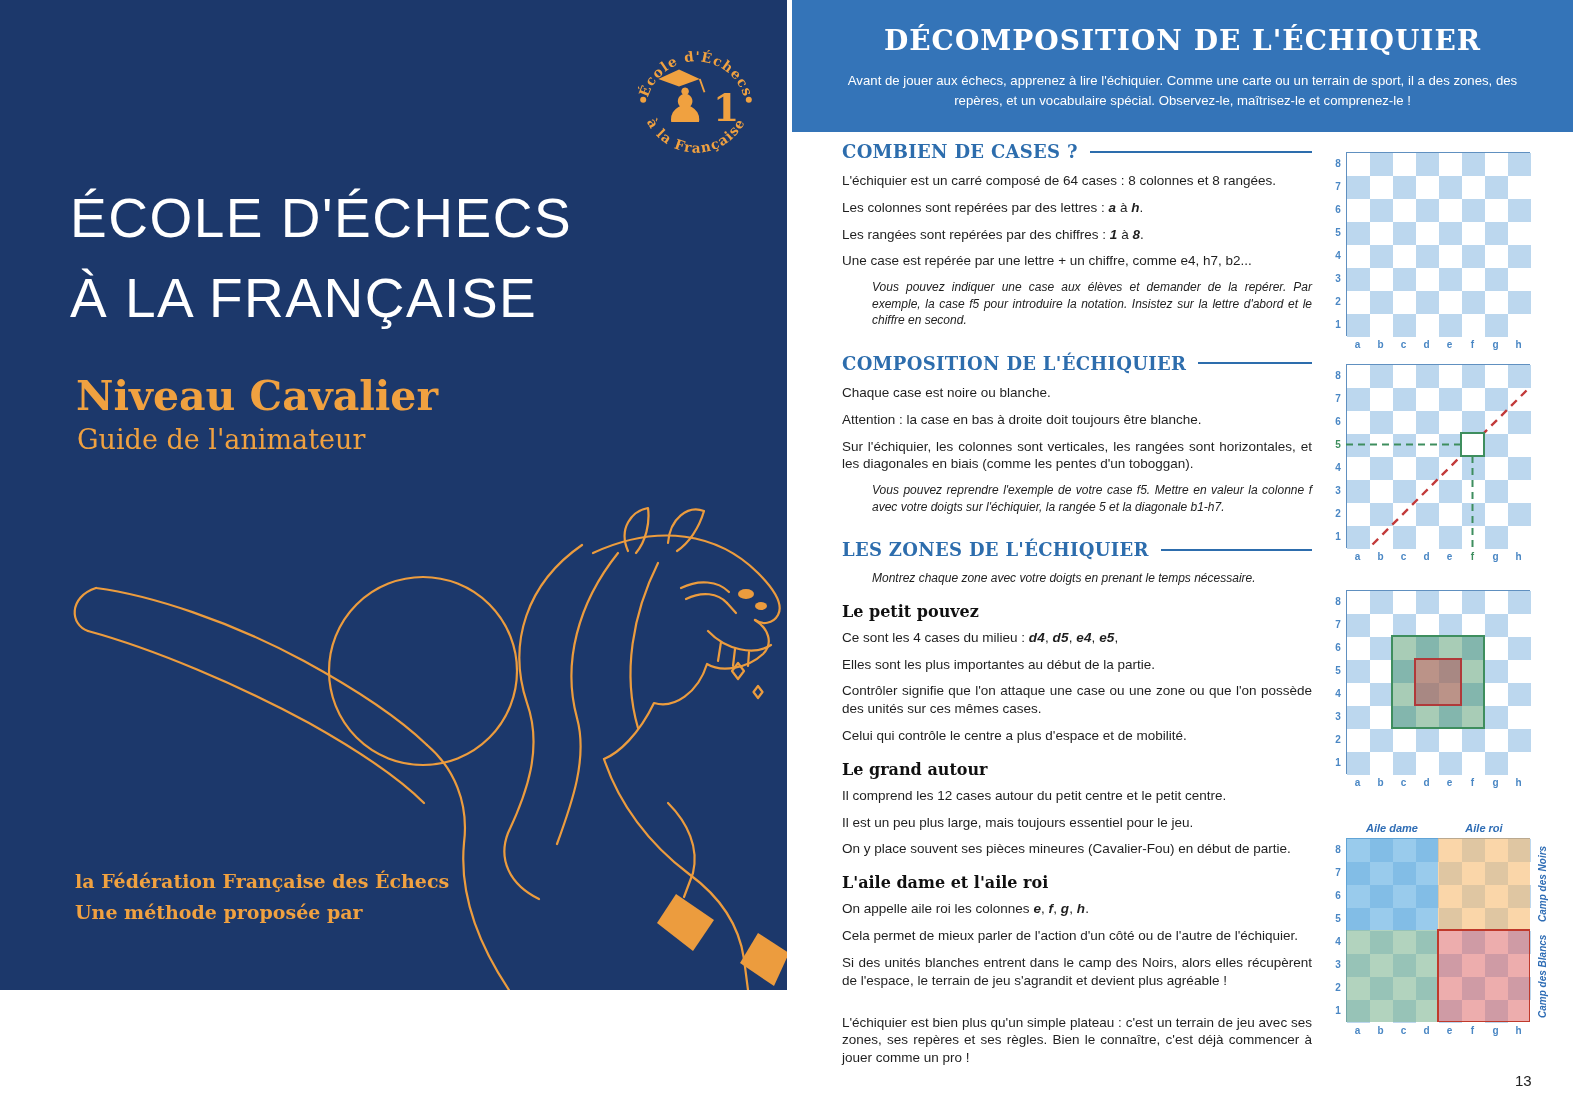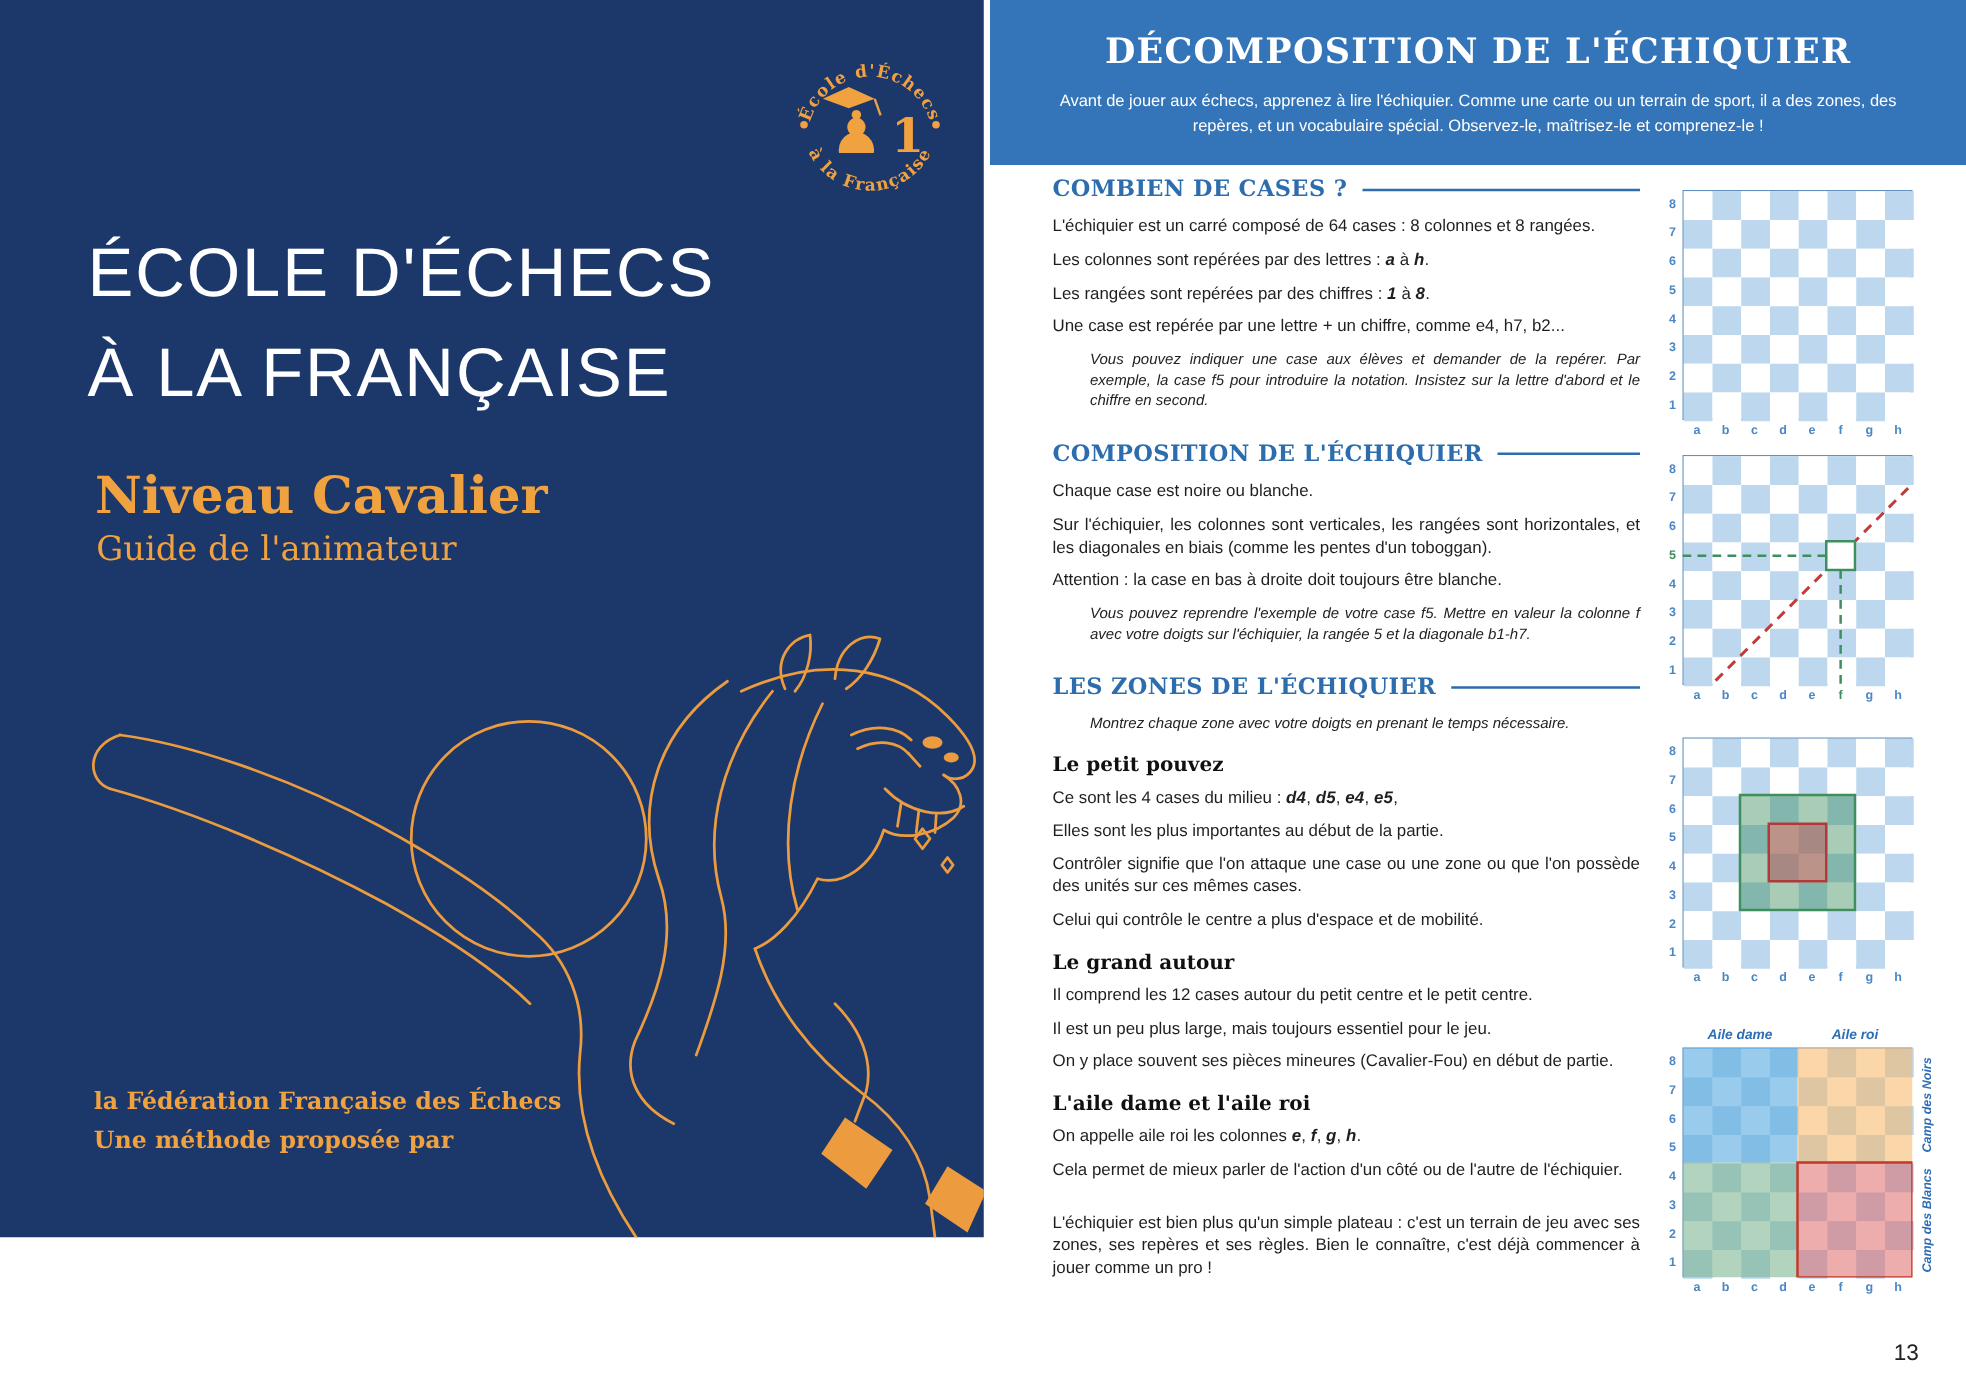--- a/index.html
+++ b/index.html
@@ -69,21 +69,21 @@
     grid-template-rows:repeat(8,23px);border:1.5px solid var(--bborder)}
   .sq{width:23px;height:23px}
   .ovl{position:absolute;left:16px;top:0;width:184px;height:184px;pointer-events:none}
   .files{margin-left:16px;width:184px;display:flex}
   .files span{width:23px;text-align:center;font-size:10px;font-weight:bold;color:var(--coord);margin-top:3px}
   .accent{color:var(--green) !important}
   .sides{position:absolute;left:204px;top:0;width:16px;height:184px;display:flex;flex-direction:column}
   .sides div{height:92px;display:flex;align-items:center;justify-content:center;
     font-size:10px;font-style:italic;font-weight:bold;color:var(--logomid);
     writing-mode:vertical-rl;transform:rotate(180deg)}
-  .pagenum{position:absolute;left:1515px;top:1072px;font-size:18px;color:#222}
+  .pagenum{position:absolute;left:1515px;top:1072px;font-size:15px;color:#222}
 </style>
 </head>
 <body>
 
 <div id="stage">
 
   <div class="cover">
 
     <svg class="badge" viewBox="0 0 140 140">
       <defs>
@@ -169,42 +169,43 @@
           <p class="para">Les rangées sont repérées par des chiffres : <b><i>1</i></b> à <b><i>8</i></b>.</p>
           <p class="para">Une case est repérée par une lettre + un chiffre, comme e4, h7, b2...</p>
           <p class="note">Vous pouvez indiquer une case aux élèves et demander de la repérer. Par exemple, la case f5 pour introduire la notation. Insistez sur la lettre d'abord et le chiffre en second.</p>
         </section>
         <section class="sec">
           <div class="sec-head">
             <h2>COMPOSITION DE L'ÉCHIQUIER</h2>
             <div class="rule"></div>
           </div>
           <p class="para">Chaque case est noire ou blanche.</p>
+          <p class="para">Attention : la case en bas à droite doit toujours être blanche.</p>
           <p class="para">Sur l'échiquier, les colonnes sont verticales, les rangées sont horizontales, et les diagonales en biais (comme les pentes d'un toboggan).</p>
-          <p class="para">Attention : la case en bas à droite doit toujours être blanche.</p>
           <p class="note">Vous pouvez reprendre l'exemple de votre case f5. Mettre en valeur la colonne f avec votre doigts sur l'échiquier, la rangée 5 et la diagonale b1-h7.</p>
         </section>
         <section class="sec">
           <div class="sec-head">
             <h2>LES ZONES DE L'ÉCHIQUIER</h2>
             <div class="rule"></div>
           </div>
           <p class="note">Montrez chaque zone avec votre doigts en prenant le temps nécessaire.</p>
           <h3 class="sub">Le petit pouvez</h3>
           <p class="para">Ce sont les 4 cases du milieu : <b><i>d4</i></b>, <b><i>d5</i></b>, <b><i>e4</i></b>, <b><i>e5</i></b>,</p>
           <p class="para">Elles sont les plus importantes au début de la partie.</p>
           <p class="para">Contrôler signifie que l'on attaque une case ou une zone ou que l'on possède des unités sur ces mêmes cases.</p>
           <p class="para">Celui qui contrôle le centre a plus d'espace et de mobilité.</p>
           <h3 class="sub">Le grand autour</h3>
           <p class="para">Il comprend les 12 cases autour du petit centre et le petit centre.</p>
           <p class="para">Il est un peu plus large, mais toujours essentiel pour le jeu.</p>
           <p class="para">On y place souvent ses pièces mineures (Cavalier-Fou) en début de partie.</p>
           <h3 class="sub">L'aile dame et l'aile roi</h3>
           <p class="para">On appelle aile roi les colonnes <b><i>e</i></b>, <b><i>f</i></b>, <b><i>g</i></b>, <b><i>h</i></b>.</p>
           <p class="para">Cela permet de mieux parler de l'action d'un côté ou de l'autre de l'échiquier.</p>
+          <p class="para">Si des unités blanches entrent dans le camp des Noirs, alors elles récupèrent de l'espace, le terrain de jeu s'agrandit et devient plus agréable !</p>
         </section>
         <section class="sec">
           <p class="para">L'échiquier est bien plus qu'un simple plateau : c'est un terrain de jeu avec ses zones, ses repères et ses règles. Bien le connaître, c'est déjà commencer à jouer comme un pro !</p>
         </section>
       </div>
     <div id="boards">
         <div class="board-wrap b1">
           <div class="b-main">
             <div class="ranks">
               <span>8</span>

